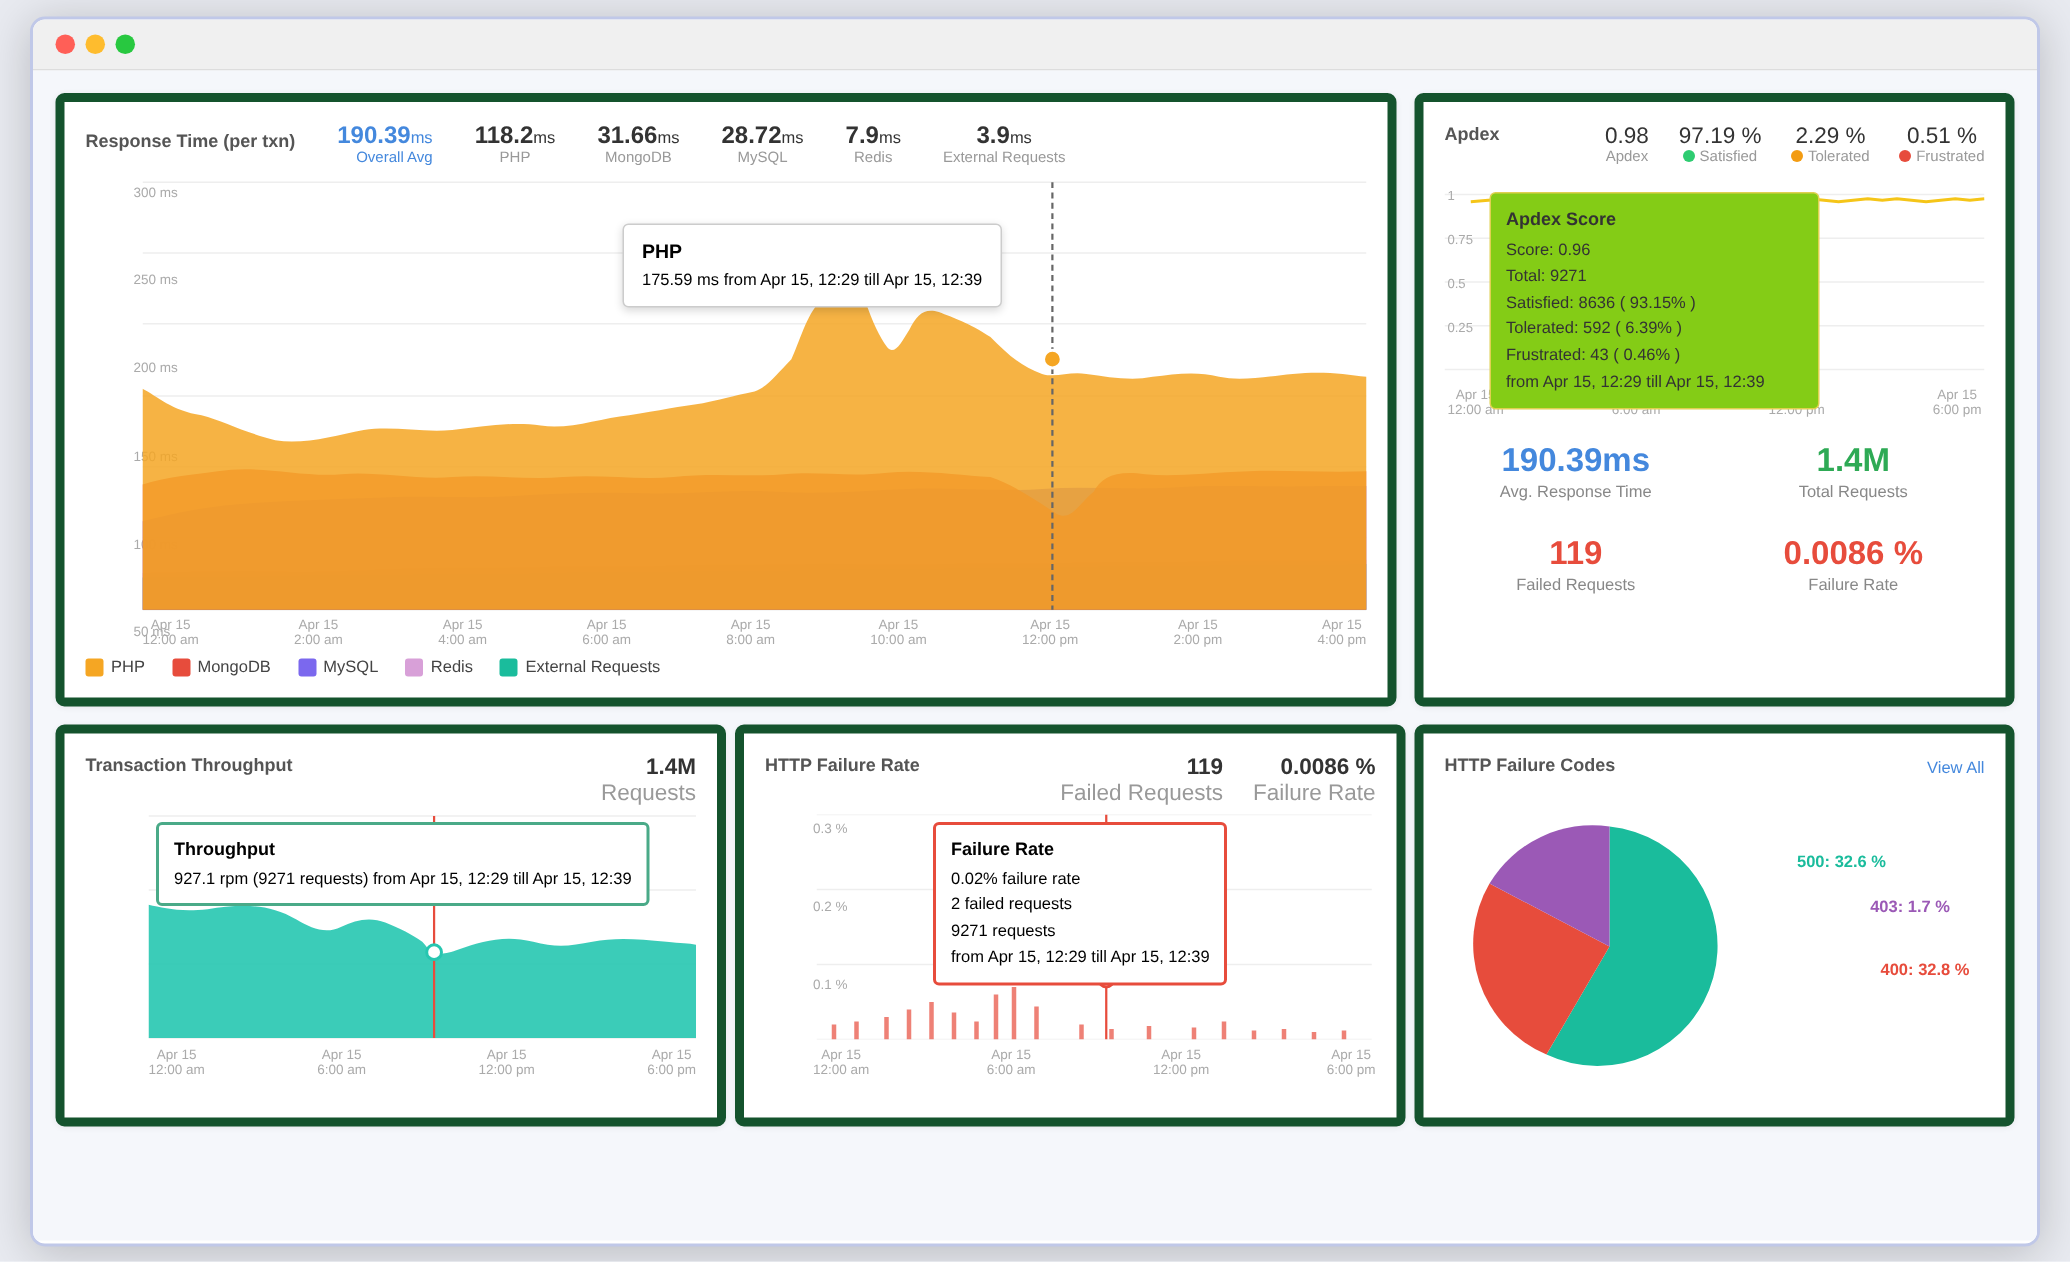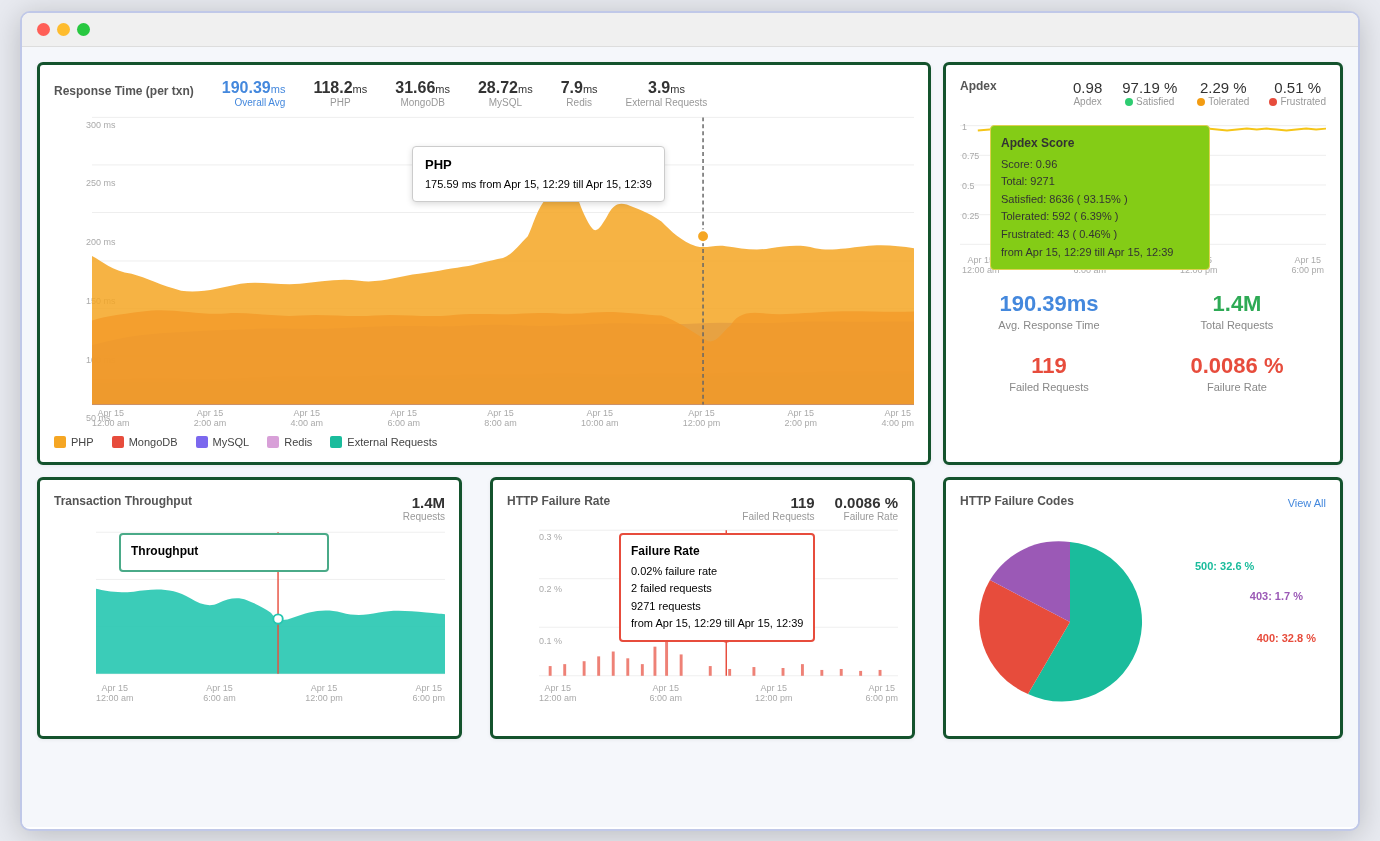--- a/index.html
+++ b/index.html
@@ -44,27 +44,27 @@
     }
     .grid-top {
       display: grid;
       grid-template-columns: 1fr 400px;
       gap: 12px;
       margin-bottom: 12px;
     }
     .grid-bottom {
       display: grid;
       grid-template-columns: 1fr 1fr 400px;
-      gap: 28px;
+      gap: 6px;
     }
     .card {
       background: white;
       border-radius: 6px;
       padding: 14px;
-      border: 3px solid #14532d;
+      border: 6px solid #14532d;
       box-shadow: 0 1px 4px rgba(0,0,0,0.06);
     }
     .card-title {
       font-size: 12px;
       color: #555;
       font-weight: 600;
       margin-bottom: 4px;
     }
     .metrics-row {
       display: flex;
@@ -142,21 +142,21 @@
       margin-top: 10px;
     }
     .stat-box { text-align: center; padding: 6px; }
     .stat-val { font-size: 22px; font-weight: 700; }
     .stat-val.blue { color: #4488dd; }
     .stat-val.green { color: #2eaa55; }
     .stat-val.red { color: #e74c3c; }
     .stat-lbl { font-size: 11px; color: #888; margin-top: 2px; }
     .bm-item { text-align: right; }
     .bm-val { font-size: 15px; font-weight: 600; color: #333; }
-    .bm-lbl { font-size: 10px; color: #999; }
+    .bm-lbl { font-size: 15px; color: #999; }
 
     
     .chart-tooltip {
       background: white;
       border: 2px solid #4aaa88;
       border-radius: 4px;
       padding: 7px 10px;
       font-size: 11px;
       line-height: 1.6;
       position: absolute;
@@ -519,22 +519,23 @@
               <line x1="0" y1="100" x2="370" y2="100" stroke="#eee" stroke-width="1"></line>
               <line x1="0" y1="150" x2="370" y2="150" stroke="#eee" stroke-width="1"></line>
 
               <path d="M0,60 C10,62 20,65 40,63 C60,60 80,58 100,70 C110,76 120,80 130,75 C140,70 150,68 160,72 C170,76 178,80 185,85 C188,88 190,92 193,92 L193,92 L193,150 L0,150 Z" fill="#26c6b0" opacity="0.9"></path>
               <path d="M193,92 C196,93 200,94 210,90 C225,85 240,80 260,85 C275,89 285,88 300,85 C315,82 330,83 350,85 C360,86 365,86 370,87 L370,150 L193,150 Z" fill="#26c6b0" opacity="0.9"></path>
 
               <line x1="193" y1="0" x2="193" y2="150" stroke="#e74c3c" stroke-width="1.5"></line>
               <circle cx="193" cy="92" r="5" fill="white" stroke="#26c6b0" stroke-width="2"></circle>
             </svg>
             
-            <div class="chart-tooltip" style="top:5px; left:23px; min-width:210px;">
+            <div class="chart-tooltip" style="top:5px; left:5px; min-width:210px;">
               <div class="tt-title">Throughput</div>
+              <div>927.1 rpm (9271 requests) from Apr 15, 12:29 till Apr 15, 12:39</div>
             </div>
           </div>
           <div class="x-axis">
             <div class="x-label">
                 <div>Apr 15</div>
                 <div>12:00 am</div>
               </div>
             <div class="x-label">
                 <div>Apr 15</div>
                 <div>6:00 am</div>

